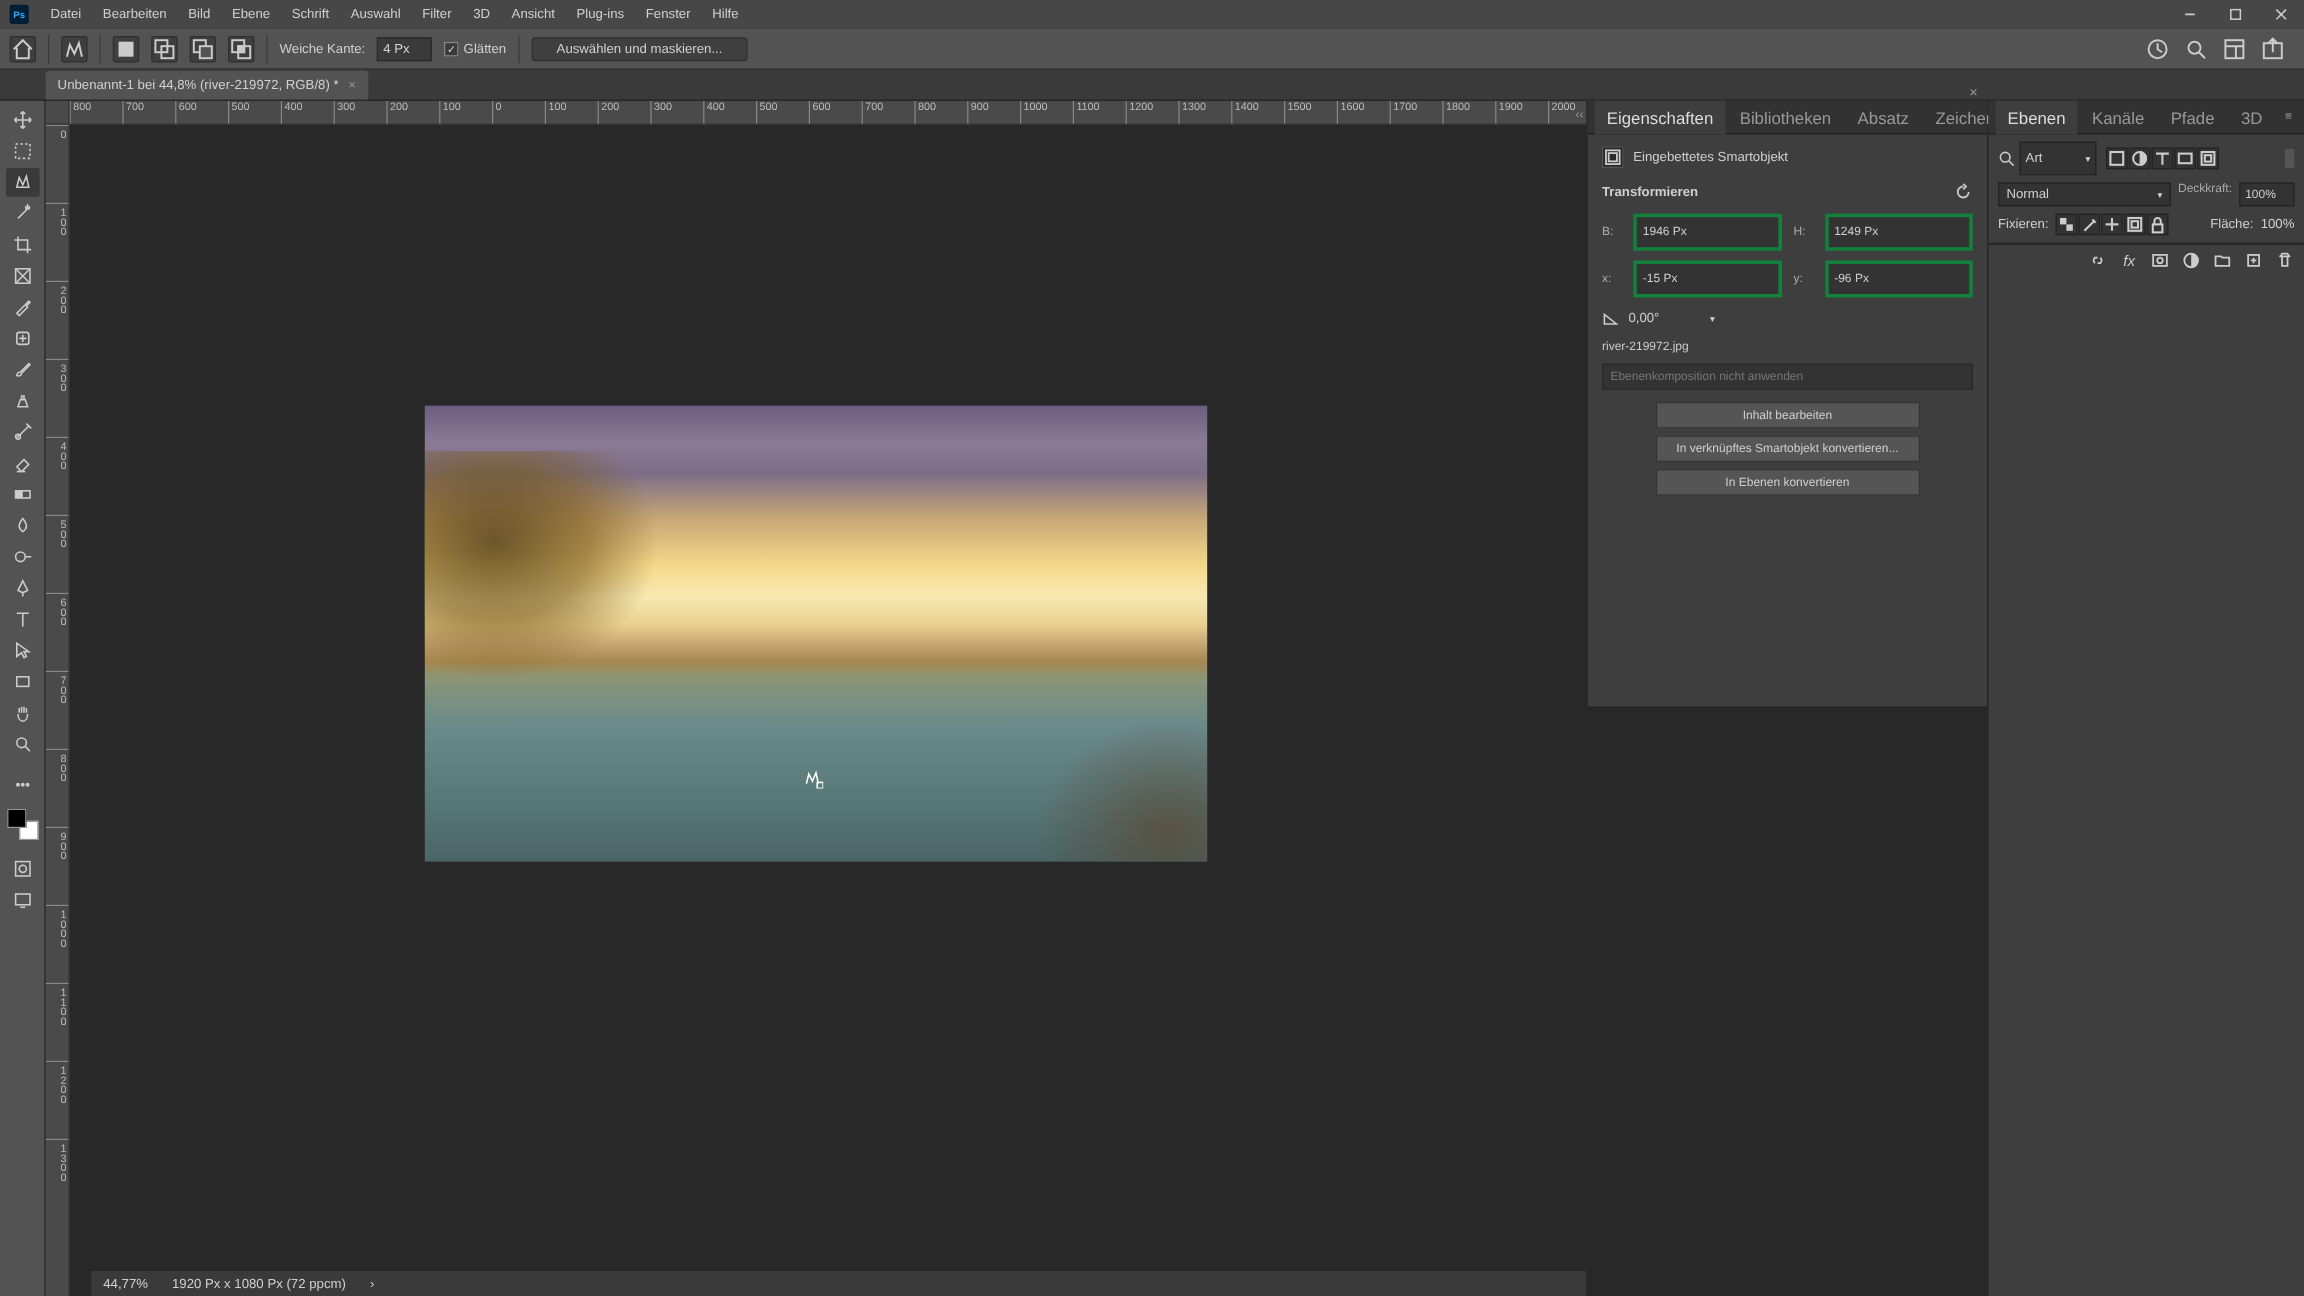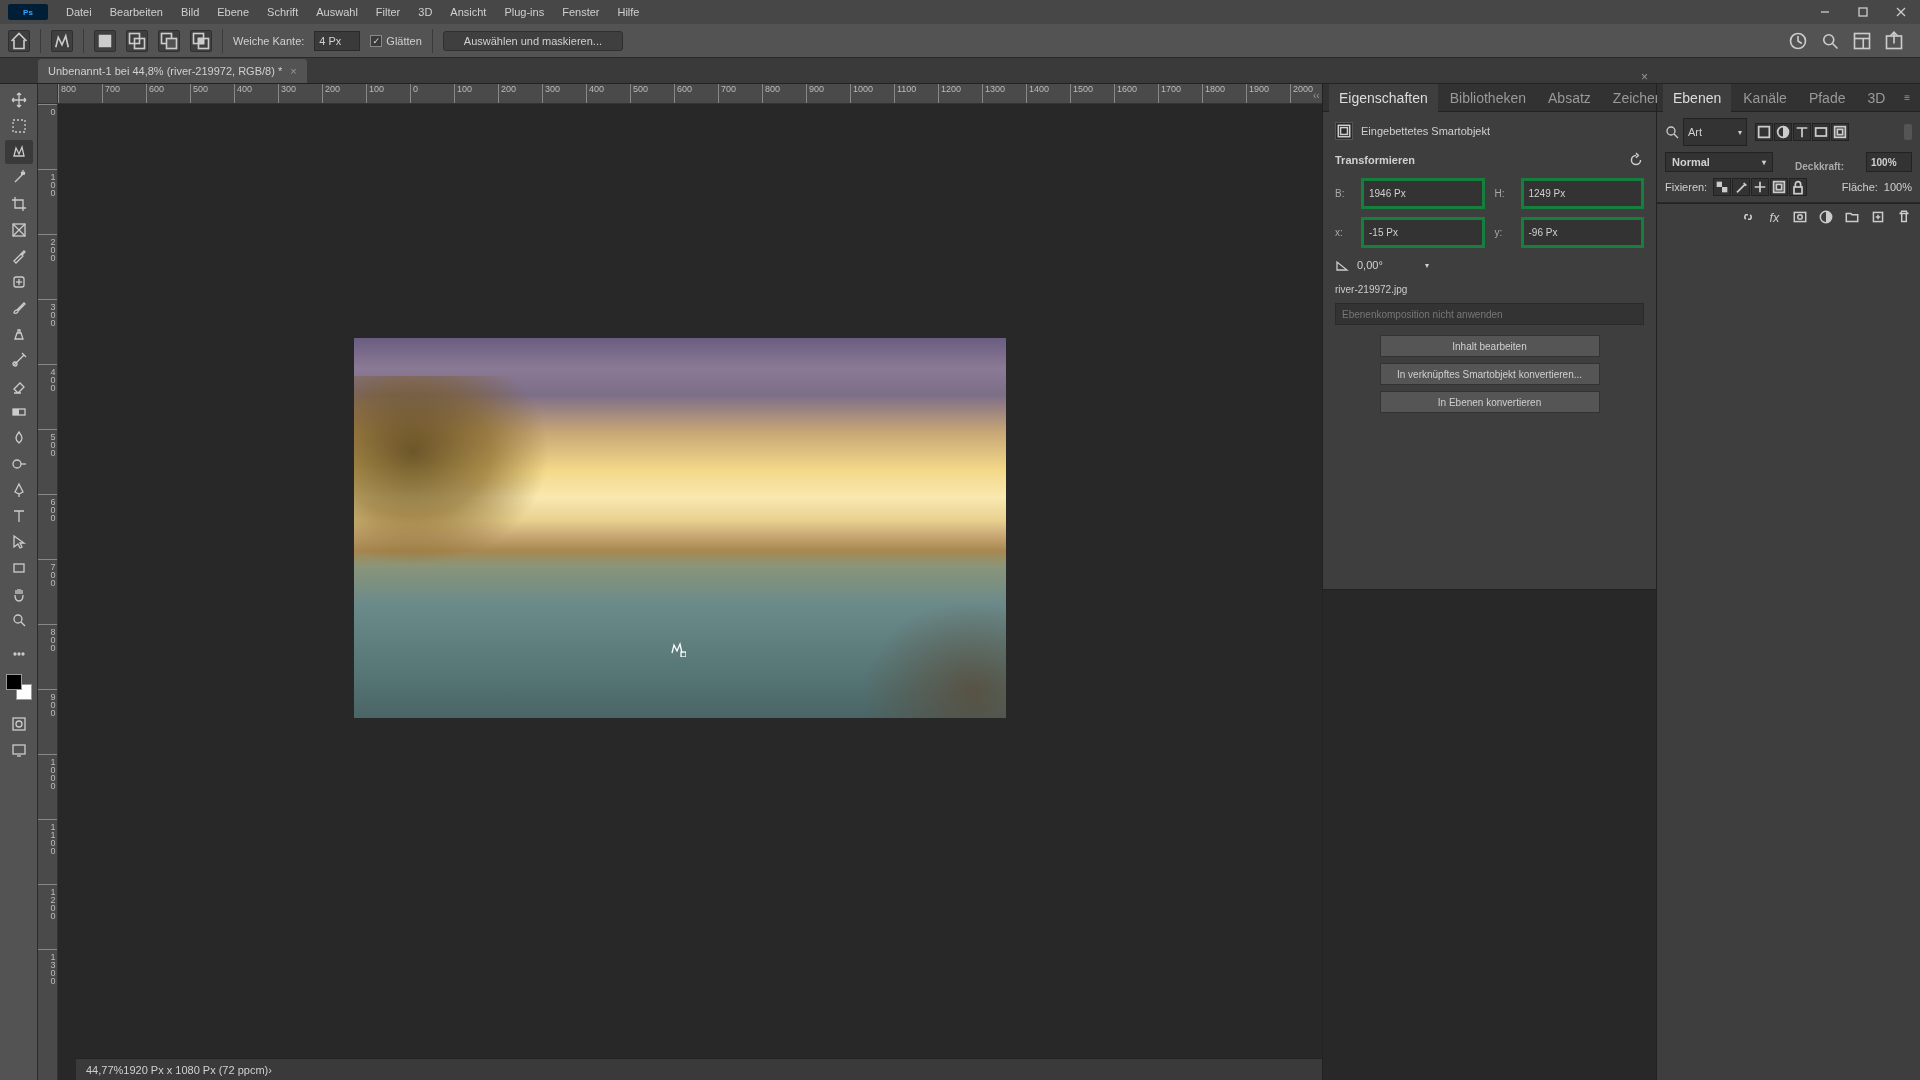--- a/index.html
+++ b/index.html
@@ -1,20 +1,20 @@
 <!DOCTYPE html>
 <html><head>
 <meta charset="utf-8">
 <style>
 * { margin: 0; padding: 0; box-sizing: border-box; font-family: -apple-system, "Segoe UI", Tahoma, sans-serif; font-size: 11px; color: #d0d0d0; user-select: none; }
 body { width: 1920px; height: 1080px; background: #323232; overflow: hidden; position: relative; }
 
 
 .menubar { height: 24px; background: #474747; display: flex; align-items: center; padding: 0 8px; gap: 2px; }
-.menubar .ps-logo { width: 40px; height: 16px; background: #001e36; border-radius: 2px; display: flex; align-items: center; justify-content: center; color: #31a8ff; font-size: 8px; font-weight: bold; margin-right: 8px; }
+.menubar .ps-logo { width: 16px; height: 16px; background: #001e36; border-radius: 2px; display: flex; align-items: center; justify-content: center; color: #31a8ff; font-size: 8px; font-weight: bold; margin-right: 8px; }
 .menubar .menu-item { padding: 4px 8px; cursor: default; }
 .window-controls { position: absolute; right: 0; top: 0; height: 24px; display: flex; }
 .window-controls .wc { width: 38px; height: 24px; display: flex; align-items: center; justify-content: center; }
 .window-controls .wc svg { width: 10px; height: 10px; }
 
 
 .optionsbar { height: 34px; background: #535353; display: flex; align-items: center; padding: 0 8px; gap: 10px; border-bottom: 1px solid #2a2a2a; }
 .optionsbar .home-btn, .optionsbar .tool-ico, .optionsbar .opt-btn { width: 22px; height: 22px; display: flex; align-items: center; justify-content: center; background: #3f3f3f; border: 1px solid #2f2f2f; border-radius: 2px; }
 .optionsbar .sep { width: 1px; height: 24px; background: #3a3a3a; }
 .optionsbar .label { color: #d0d0d0; }
@@ -50,21 +50,21 @@
 .ruler-v .tick { position: absolute; left: 0; width: 20px; border-top: 1px solid #888; font-size: 9px; color: #bbb; writing-mode: vertical-rl; text-orientation: upright; padding-top: 2px; letter-spacing: -2px; }
 .ruler-corner { position: absolute; top: 0; left: 0; width: 20px; height: 20px; background: #4a4a4a; border-right: 1px solid #333; border-bottom: 1px solid #333; }
 
 .canvas-img { position: absolute; top: 254px; left: 316px; width: 652px; height: 380px; background: linear-gradient(to bottom, #6b5d80 0%, #8a7a95 8%, #7d6e88 15%, #c9a876 25%, #f4d98a 35%, #f9e8b0 42%, #e8d090 48%, #c9a876 52%, #a88850 56%, #8a9578 60%, #6b8a8a 70%, #5a7a7a 85%, #4a6565 100%); overflow: hidden; }
 .canvas-img::before { content: ""; position: absolute; left: 0; top: 10%; width: 30%; height: 50%; background: radial-gradient(ellipse at 30% 40%, rgba(80,60,20,0.8) 0%, rgba(120,90,30,0.6) 40%, transparent 70%); }
 .canvas-img::after { content: ""; position: absolute; right: 0; bottom: 0; width: 25%; height: 35%; background: radial-gradient(ellipse at 80% 80%, rgba(90,70,50,0.7) 0%, transparent 60%); }
 .cursor-overlay { position: absolute; top: 557px; left: 632px; width: 16px; height: 16px; }
 .cursor-overlay svg { width: 16px; height: 16px; }
 
 
-.statusbar { position: absolute; bottom: 0; left: 38px; right: 0; height: 22px; background: #3a3a3a; border-top: 1px solid #222; display: flex; align-items: center; padding: 0 10px; font-size: 10px; color: #bbb; }
+.statusbar { position: absolute; bottom: 0; left: 38px; right: 0; height: 22px; background: #3a3a3a; border-top: 1px solid #222; display: flex; align-items: center; padding: 0 10px; gap: 20px; font-size: 10px; color: #bbb; }
 
 
 .panel-col { position: absolute; top: 84px; right: 0; bottom: 0; display: flex; }
 .panel-left { width: 334px; background: #3e3e3e; border-left: 1px solid #222; display: flex; flex-direction: column; }
 .panel-right { width: 264px; background: #3e3e3e; border-left: 1px solid #222; display: flex; flex-direction: column; }
 
 .panel-tabs { height: 28px; background: #323232; display: flex; align-items: center; padding: 0 6px; gap: 2px; border-bottom: 1px solid #222; position: relative; }
 .panel-tabs .tab { padding: 6px 10px; font-size: 14px; color: #999; }
 .panel-tabs .tab.active { background: #3e3e3e; color: #ddd; }
 .panel-tabs .collapse { margin-left: auto; font-size: 10px; color: #999; padding: 0 4px; }
@@ -84,21 +84,21 @@
 .disabled-input { width: 100%; height: 22px; background: #333; border: 1px solid #2a2a2a; padding: 0 6px; color: #777; display: flex; align-items: center; font-size: 10px; margin-bottom: 10px; }
 .prop-btn { width: 220px; height: 22px; background: #555; border: 1px solid #333; display: flex; align-items: center; justify-content: center; font-size: 10px; margin: 0 auto 6px; }
 
 
 .layers-top { padding: 6px 8px; border-bottom: 1px solid #2a2a2a; }
 .search-row { display: flex; align-items: center; gap: 4px; margin-bottom: 6px; }
 .search-row .sicon { width: 14px; height: 14px; }
 .search-row select, .search-row .dd { flex: 0 0 64px; height: 20px; background: #333; border: 1px solid #222; font-size: 10px; color: #ccc; padding: 13px 4px; display: flex; align-items: center; justify-content: space-between; }
 .search-row .filters { display: flex; gap: 1px; margin-left: 4px; }
 .search-row .filters .f { width: 18px; height: 18px; background: #333; border: 1px solid #222; display: flex; align-items: center; justify-content: center; }
-.blend-row { display: flex; align-items: flex-end; gap: 22px; margin-bottom: 6px; font-weight: bold; }
+.blend-row { display: flex; align-items: flex-start; gap: 6px; margin-bottom: 6px; }
 .blend-row .dd { flex: 1; height: 20px; background: #333; border: 1px solid #222; display: flex; align-items: center; justify-content: space-between; padding: 0 6px; font-size: 10px; }
 .blend-row .olabel { font-size: 10px; color: #aaa; }
 .blend-row .oval { width: 46px; height: 20px; background: #333; border: 1px solid #222; padding: 0 4px; font-size: 10px; display: flex; align-items: center; }
 .lock-row { display: flex; align-items: center; gap: 6px; }
 .lock-row .locks { display: flex; gap: 1px; }
 .lock-row .locks .lk { width: 18px; height: 18px; background: #333; border: 1px solid #222; display: flex; align-items: center; justify-content: center; }
 
 .layer-list { flex: 1; overflow: auto; }
 .layer-item { height: 36px; background: #5a7a9a; display: flex; align-items: center; padding: 0 6px; gap: 6px; }
 .layer-item .eye { width: 16px; height: 16px; display: flex; align-items: center; justify-content: center; }

